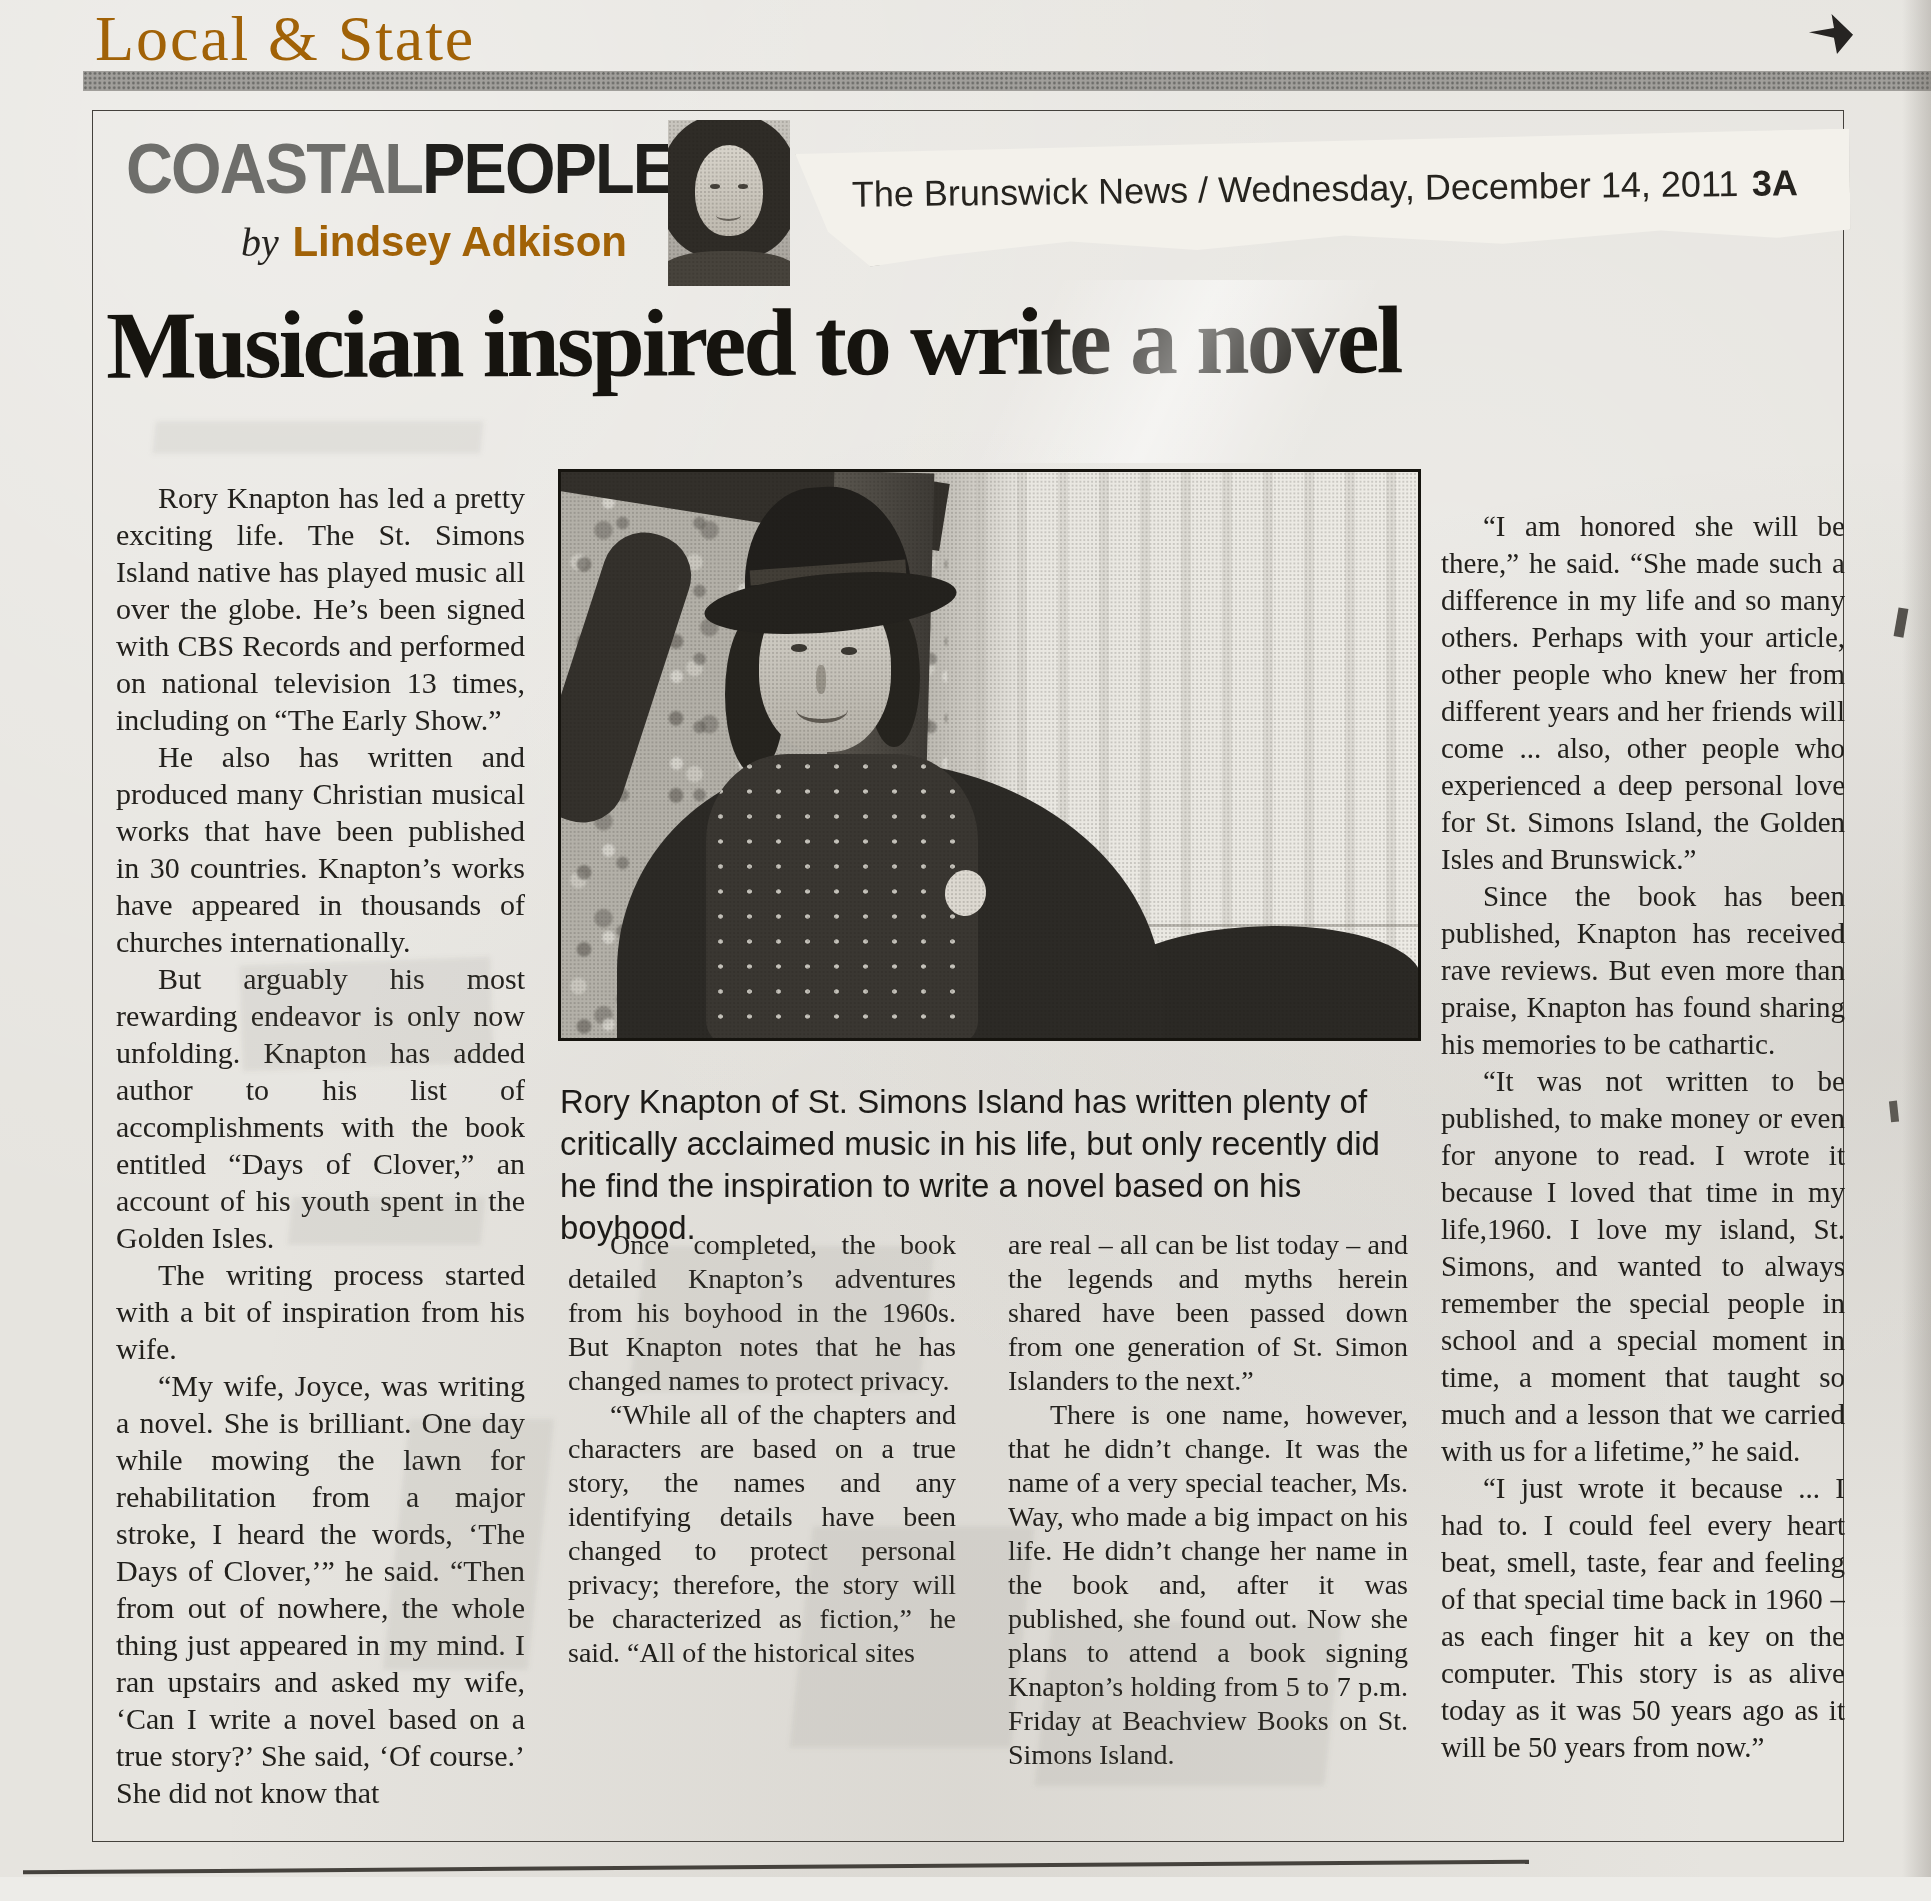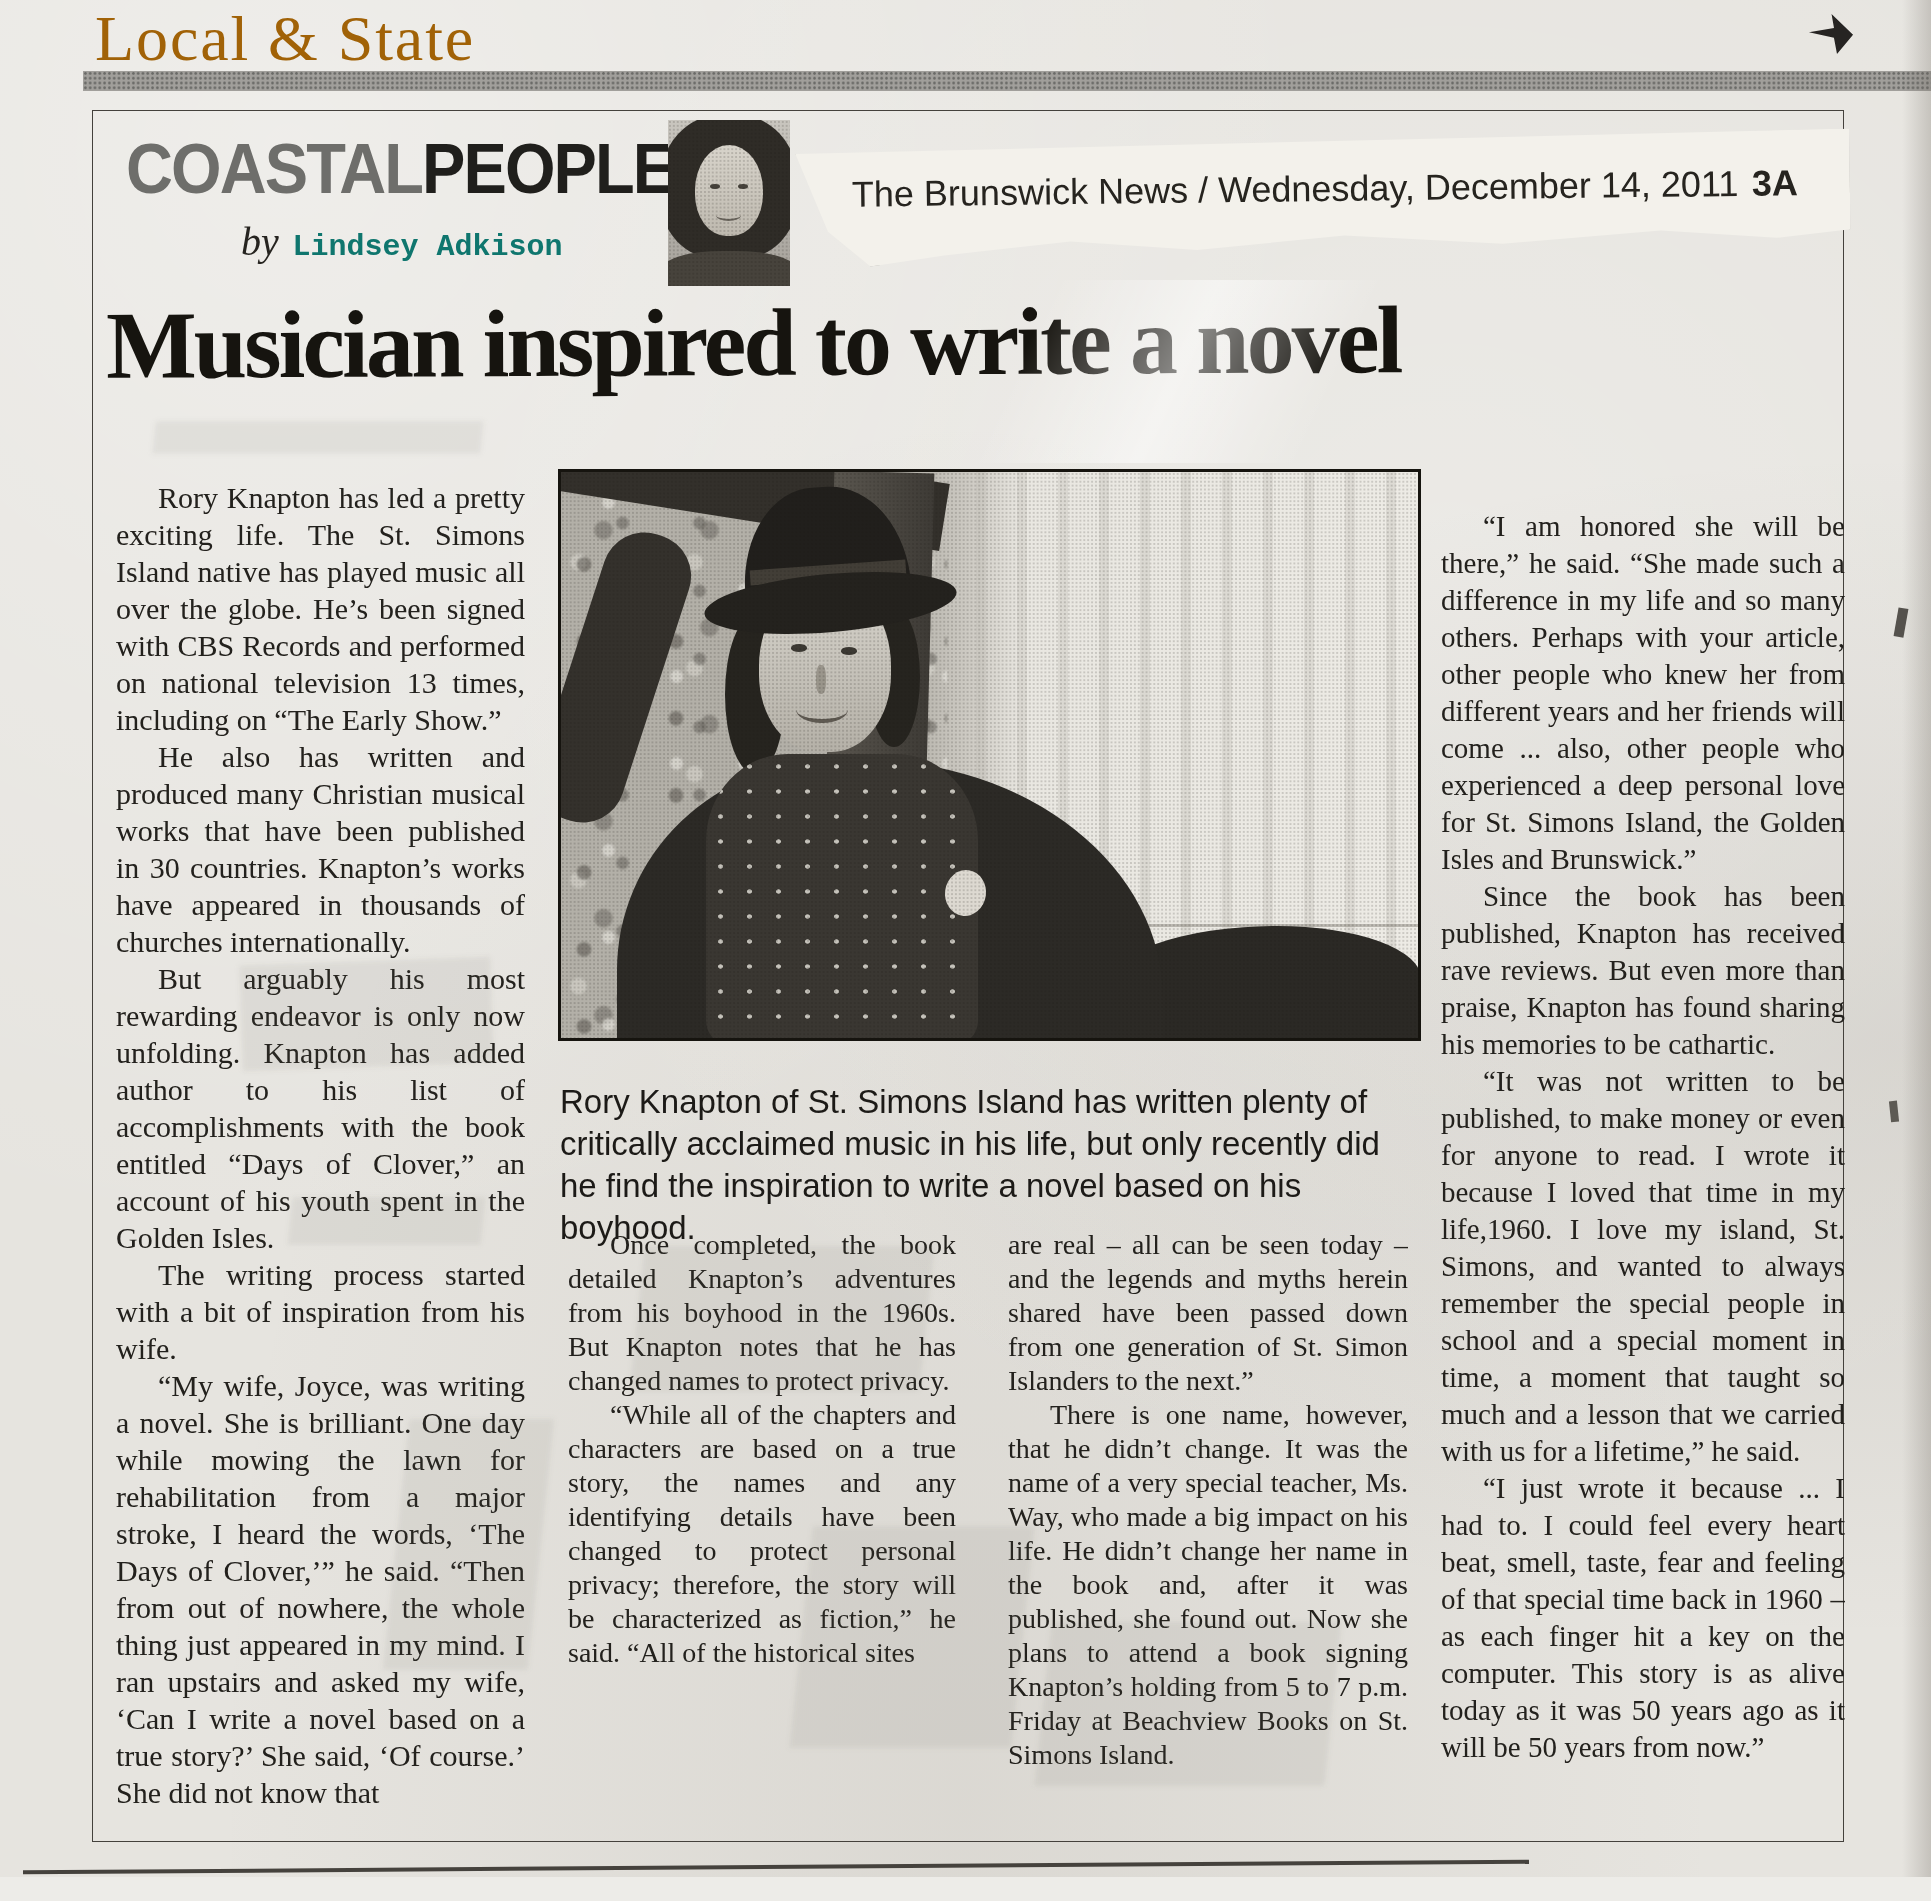--- a/index.html
+++ b/index.html
@@ -20,21 +20,21 @@
 
   
   .article-box{left:92px;top:110px;width:1750px;height:1730px;border:1.9px solid #44413c;}
 
   .brand{left:126px;top:131px;font-family:"Liberation Sans",sans-serif;font-weight:800;
          font-size:65px;letter-spacing:-1.9px;transform:scaleY(1.07);white-space:nowrap;}
   .brand .gray{color:#6e6e6b;}
   .brand .dark{color:#201f1c;font-weight:700;}
   .byline{left:241px;top:218px;white-space:nowrap;}
   .byline .by{font-style:italic;font-size:40px;color:#26241ف;color:#262420;}
-  .byline .name{font-family:Liberation Mono, monospace;font-weight:700;font-size:30px;color:#0f766e;margin-left:9.7px;}
+  .byline .name{font-family:Liberation Sans, sans-serif;font-weight:700;font-size:42px;color:#a16207;margin-left:9.7px;}
 
   
   .headshot{left:668px;top:120px;width:122px;height:166px;background:linear-gradient(180deg,#c9c6bf,#a5a19a);overflow:hidden;}
   .ls-hair{position:absolute;left:-7.7px;right:-7.7px;top:-5.8px;height:145px;background:#2f2c27;border-radius:46% 46% 42% 42%;}
   .ls-face{position:absolute;left:27px;top:25px;width:68px;height:91px;background:linear-gradient(180deg,#d8d4cb,#beb9af);border-radius:50% 50% 46% 46%;}
   .ls-eye{position:absolute;width:9.7px;height:4.8px;background:#45413a;border-radius:50%;}
   .ls-smile{position:absolute;left:48px;top:89px;width:25px;height:9.7px;border-bottom:2.9px solid #6a655d;border-radius:0 0 50% 50%;}
   .ls-top{position:absolute;left:-5.8px;right:-5.8px;bottom:-3.9px;height:39px;background:#47433c;border-radius:45% 45% 0 0;}
 
   
@@ -150,21 +150,21 @@
       <p>He also has written and produced many Christian musical works that have been published in 30 countries. Knapton’s works have appeared in thousands of churches internationally.</p>
       <p>But arguably his most rewarding endeavor is only now unfolding. Knapton has added author to his list of accomplishments with the book entitled “Days of Clover,” an account of his youth spent in the Golden Isles.</p>
       <p>The writing process started with a bit of inspiration from his wife.</p>
       <p>“My wife, Joyce, was writing a novel. She is brilliant. One day while mowing the lawn for rehabilitation from a major stroke, I heard the words, ‘The Days of Clover,’” he said. “Then from out of nowhere, the whole thing just appeared in my mind. I ran upstairs and asked my wife, ‘Can I write a novel based on a true story?’ She said, ‘Of course.’  She did not know that</p>
     </div>
   <div class="abs col col2">
       <p>Once completed, the book detailed Knapton’s adventures from his boyhood in the 1960s. But Knapton notes that he has changed names to protect privacy.</p>
       <p>“While all of the chapters and characters are based on a true story, the names and any identifying details have been changed to protect personal privacy; therefore, the story will be characterized as fiction,” he said. “All of the historical sites</p>
     </div>
   <div class="abs col col3">
-      <p class="no-indent">are real – all can be seen today – and the legends and myths herein shared have been passed down from one generation of St. Simon Islanders to the next.”</p>
+      <p class="no-indent">are real – all can be list today – and the legends and myths herein shared have been passed down from one generation of St. Simon Islanders to the next.”</p>
       <p>There is one name, however, that he didn’t change. It was the name of a very special teacher, Ms. Way, who made a big impact on his life. He didn’t change her name in the book and, after it was published, she found out. Now she plans to attend a book signing Knapton’s holding from 5 to 7 p.m. Friday at Beachview Books on St. Simons Island.</p>
     </div>
   <div class="abs col col4">
       <p>“I am honored she will be there,” he said. “She made such a difference in my life and so many others. Perhaps with your article, other people who knew her from different years and her friends will come ... also, other people who experienced a deep personal love for St. Simons Island, the Golden Isles and Brunswick.”</p>
       <p>Since the book has been published, Knapton has received rave reviews. But even more than praise, Knapton has found sharing his memories to be cathartic.</p>
       <p>“It was not written to be published, to make money or even for anyone to read. I wrote it because I loved that time in my life,1960. I love my island, St. Simons, and wanted to always remember the special people in school and a special moment in time, a moment that taught so much and a lesson that we carried with us for a lifetime,” he said.</p>
       <p>“I just wrote it because ... I had to. I could feel every heart beat, smell, taste, fear and feeling of that special time back in 1960 – as each finger hit a key on the computer. This story is as alive today as it was 50 years ago as it will be 50 years from now.”</p>
     </div>
 
   <div class="abs photo halftone">

